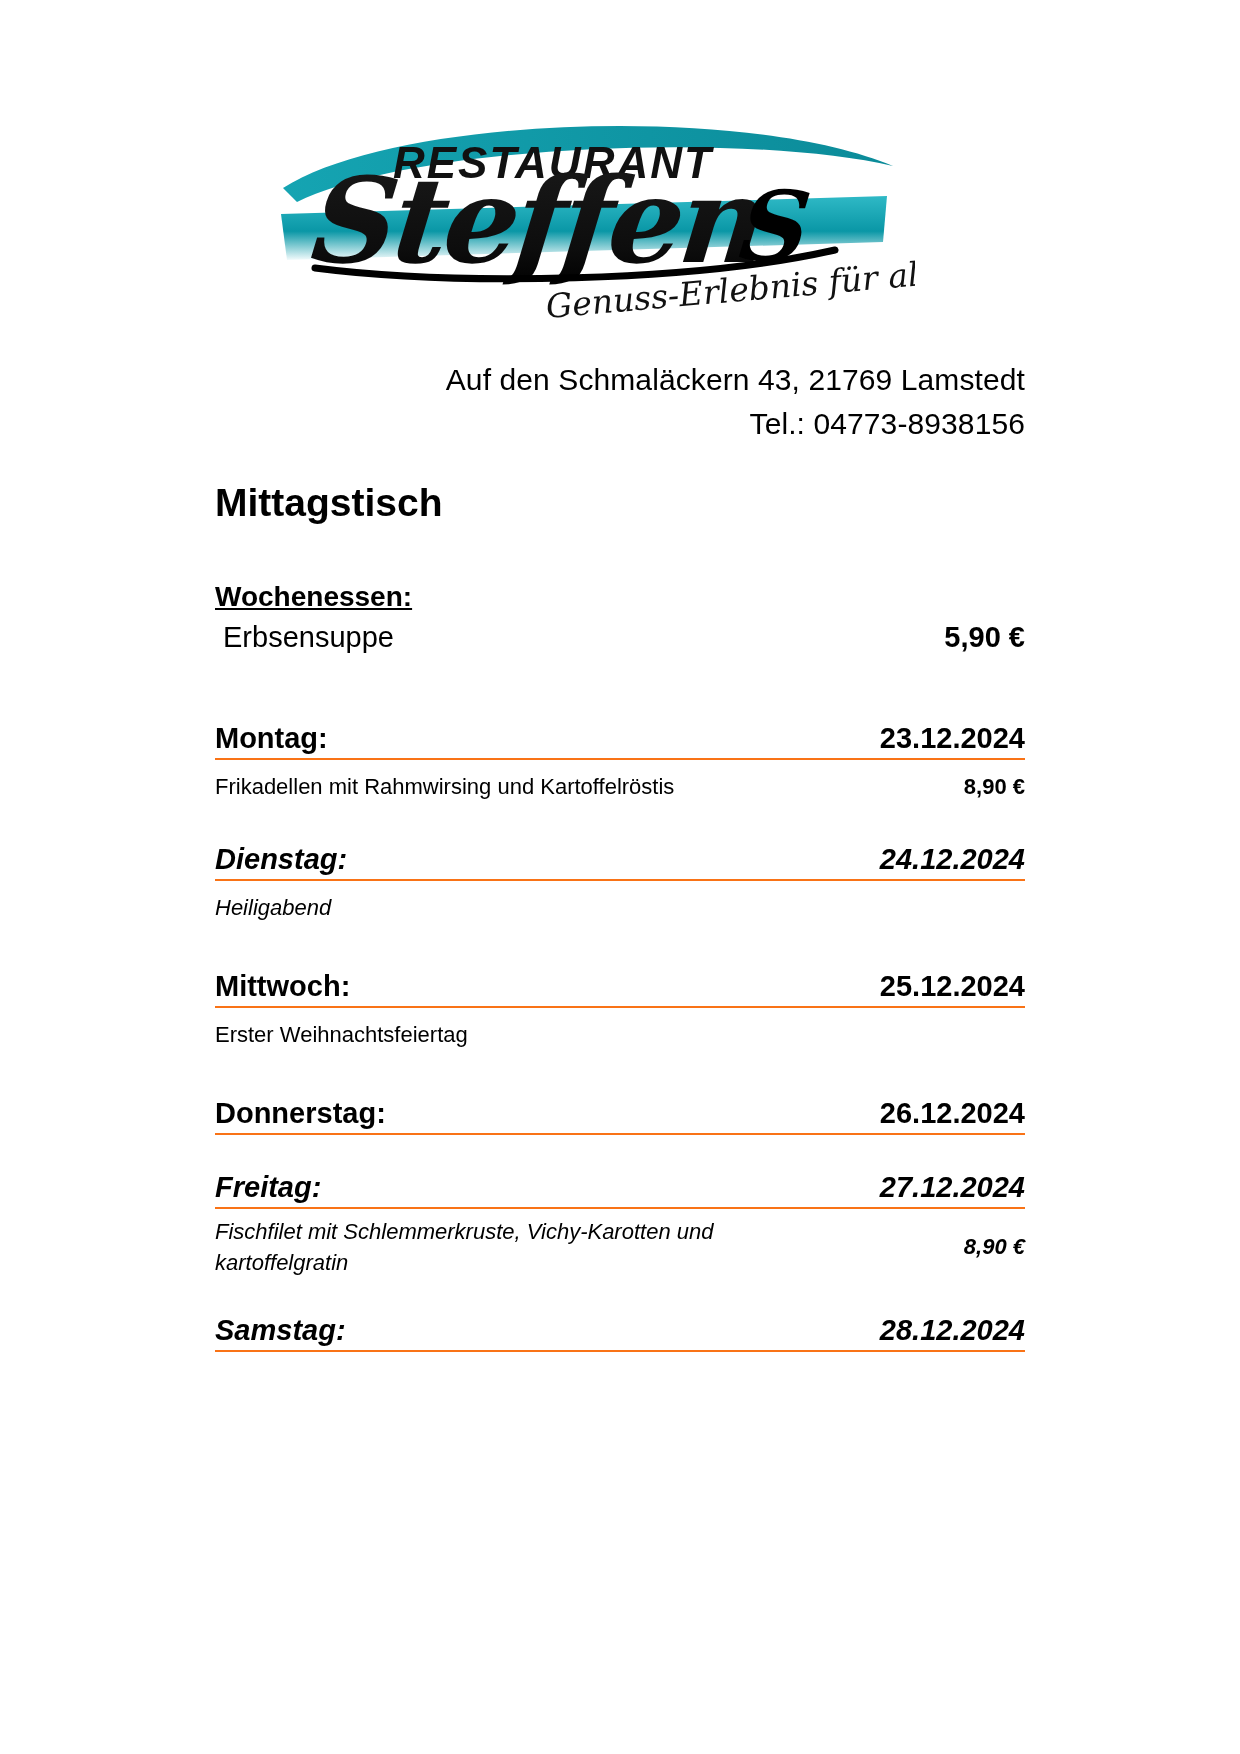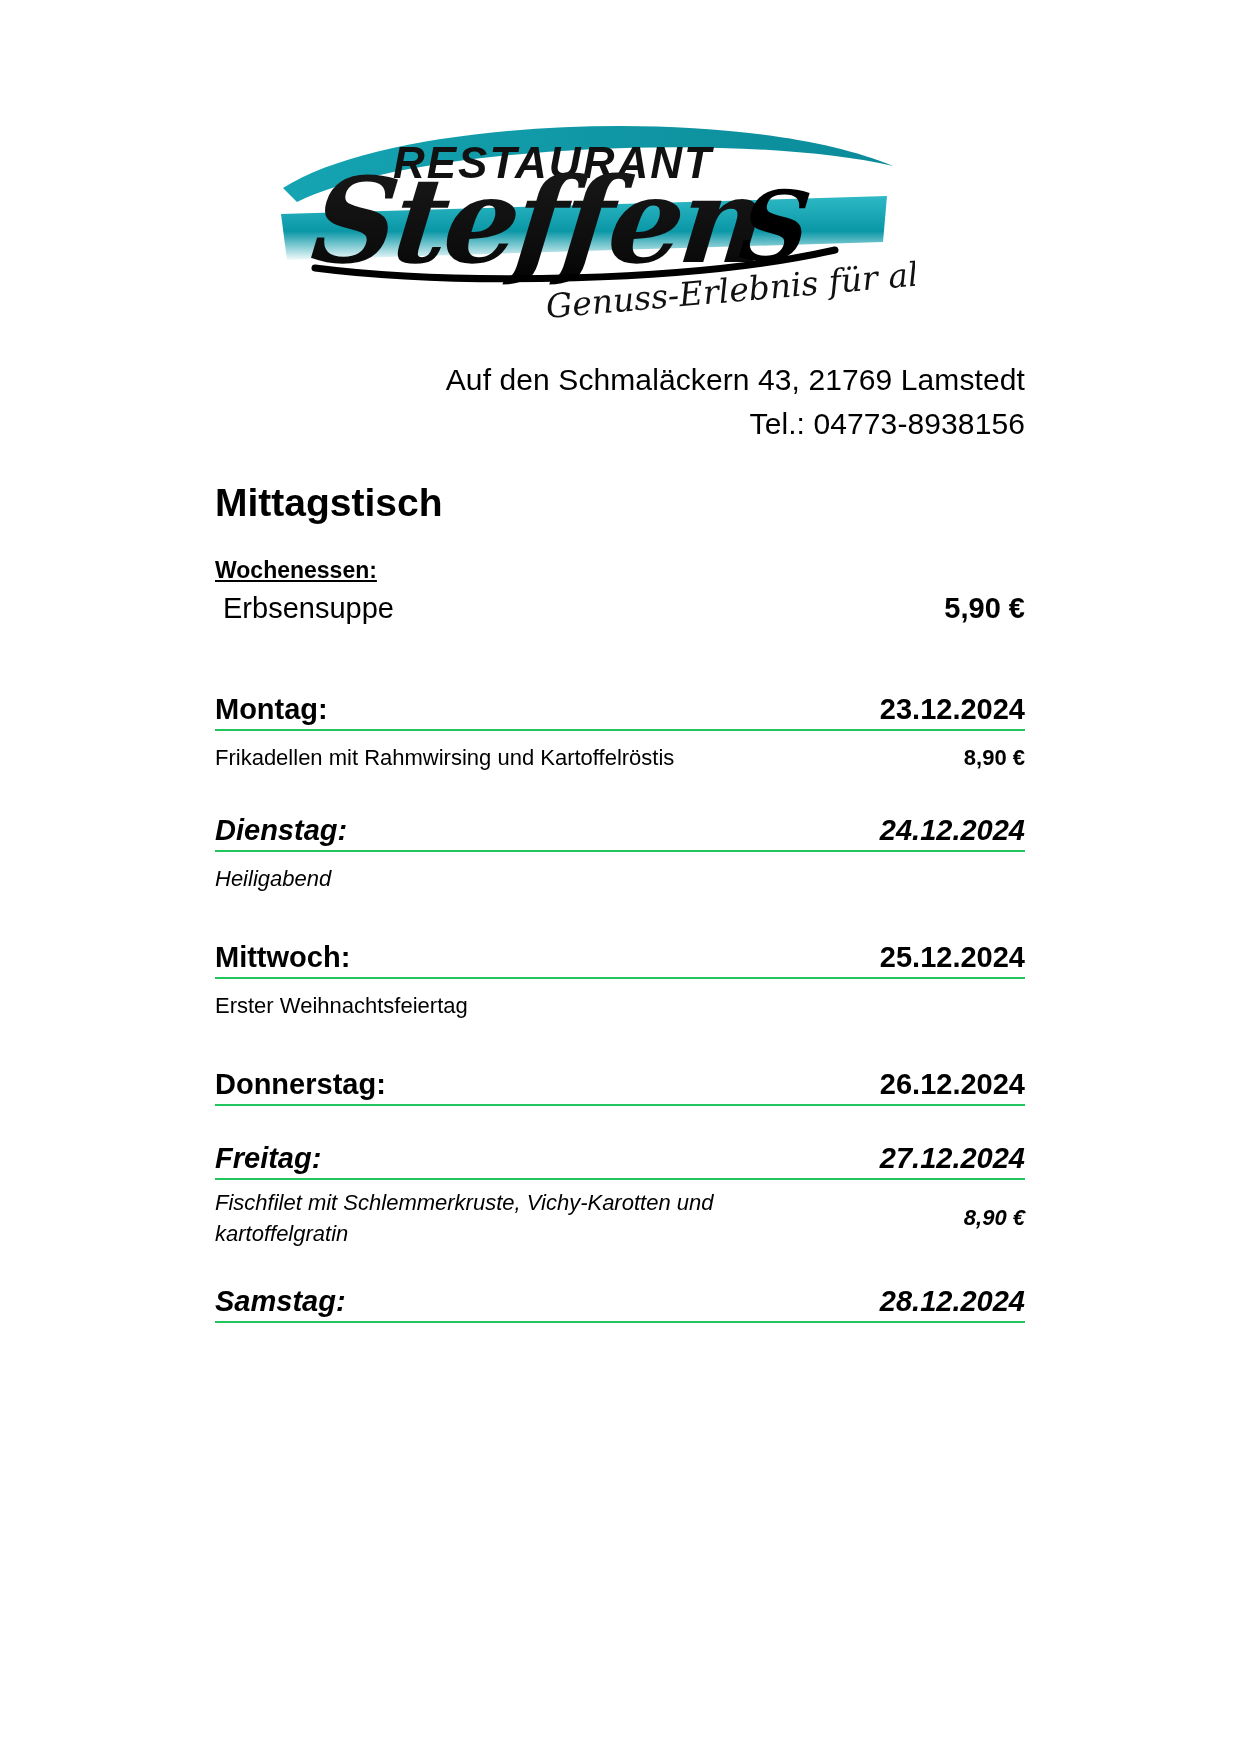--- a/index.html
+++ b/index.html
@@ -49,24 +49,24 @@
   .address div { white-space: nowrap; }
 
   
   .section-title {
     font-size: 39px;
     font-weight: bold;
     margin-top: 34px;
     margin-bottom: 0;
   }
   .sub-title {
-    font-size: 23px;
+    font-size: 28px;
     font-weight: bold;
     text-decoration: underline;
-    margin-top: 32px;
+    margin-top: 56px;
     margin-bottom: 0;
   }
 
   
   .week-row {
     display: flex;
     align-items: flex-start;
     justify-content: space-between;
     margin-top: 8px;
     font-size: 29px;
@@ -77,21 +77,21 @@
   
   .day-block { margin-top: 42px; }
   .day-block.tight { margin-top: 36px; font-style: italic; }
 
   .day-head {
     display: flex;
     justify-content: space-between;
     align-items: baseline;
     font-size: 29px;
     font-weight: bold;
-    border-bottom: 2px solid #22c55e;
+    border-bottom: 2px solid #f97316;
     padding-bottom: 3px;
   }
   .day-head .day-name { font-weight: bold; }
   .day-head .day-name .colon { font-weight: bold; }
   .day-head .day-date { font-weight: bold; white-space: nowrap; }
 
   .day-body {
     display: flex;
     justify-content: space-between;
     align-items: center;

